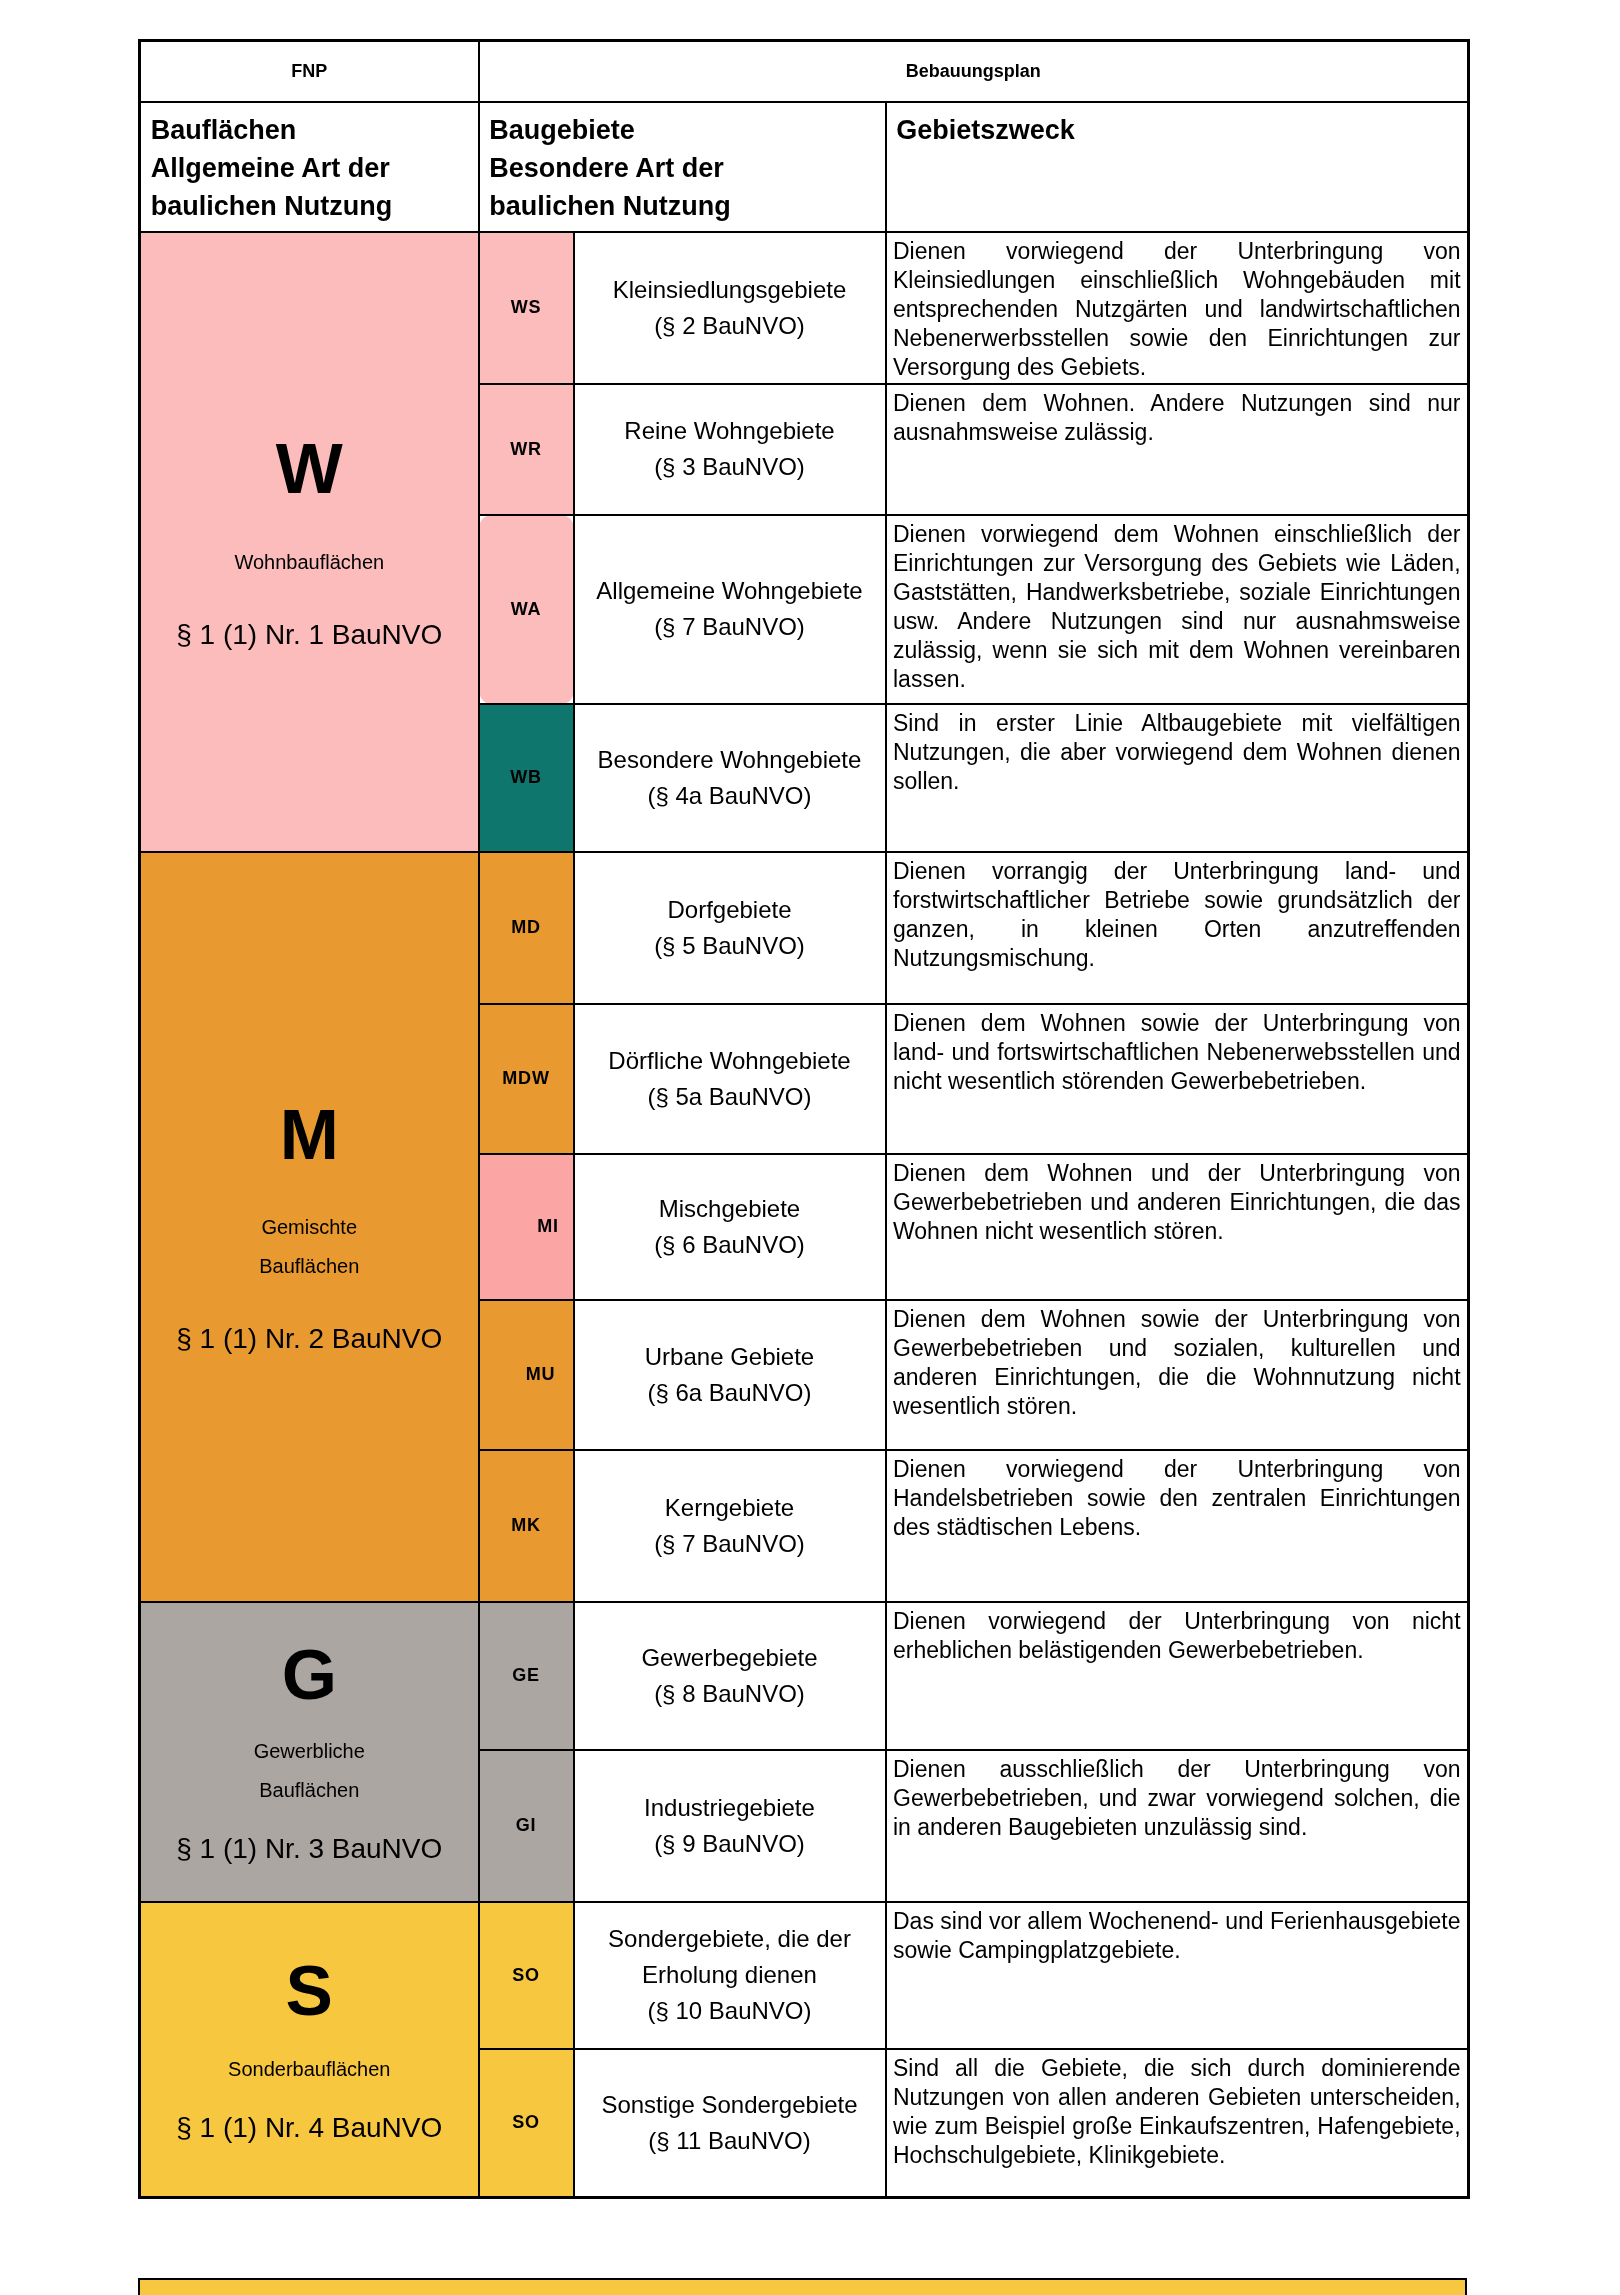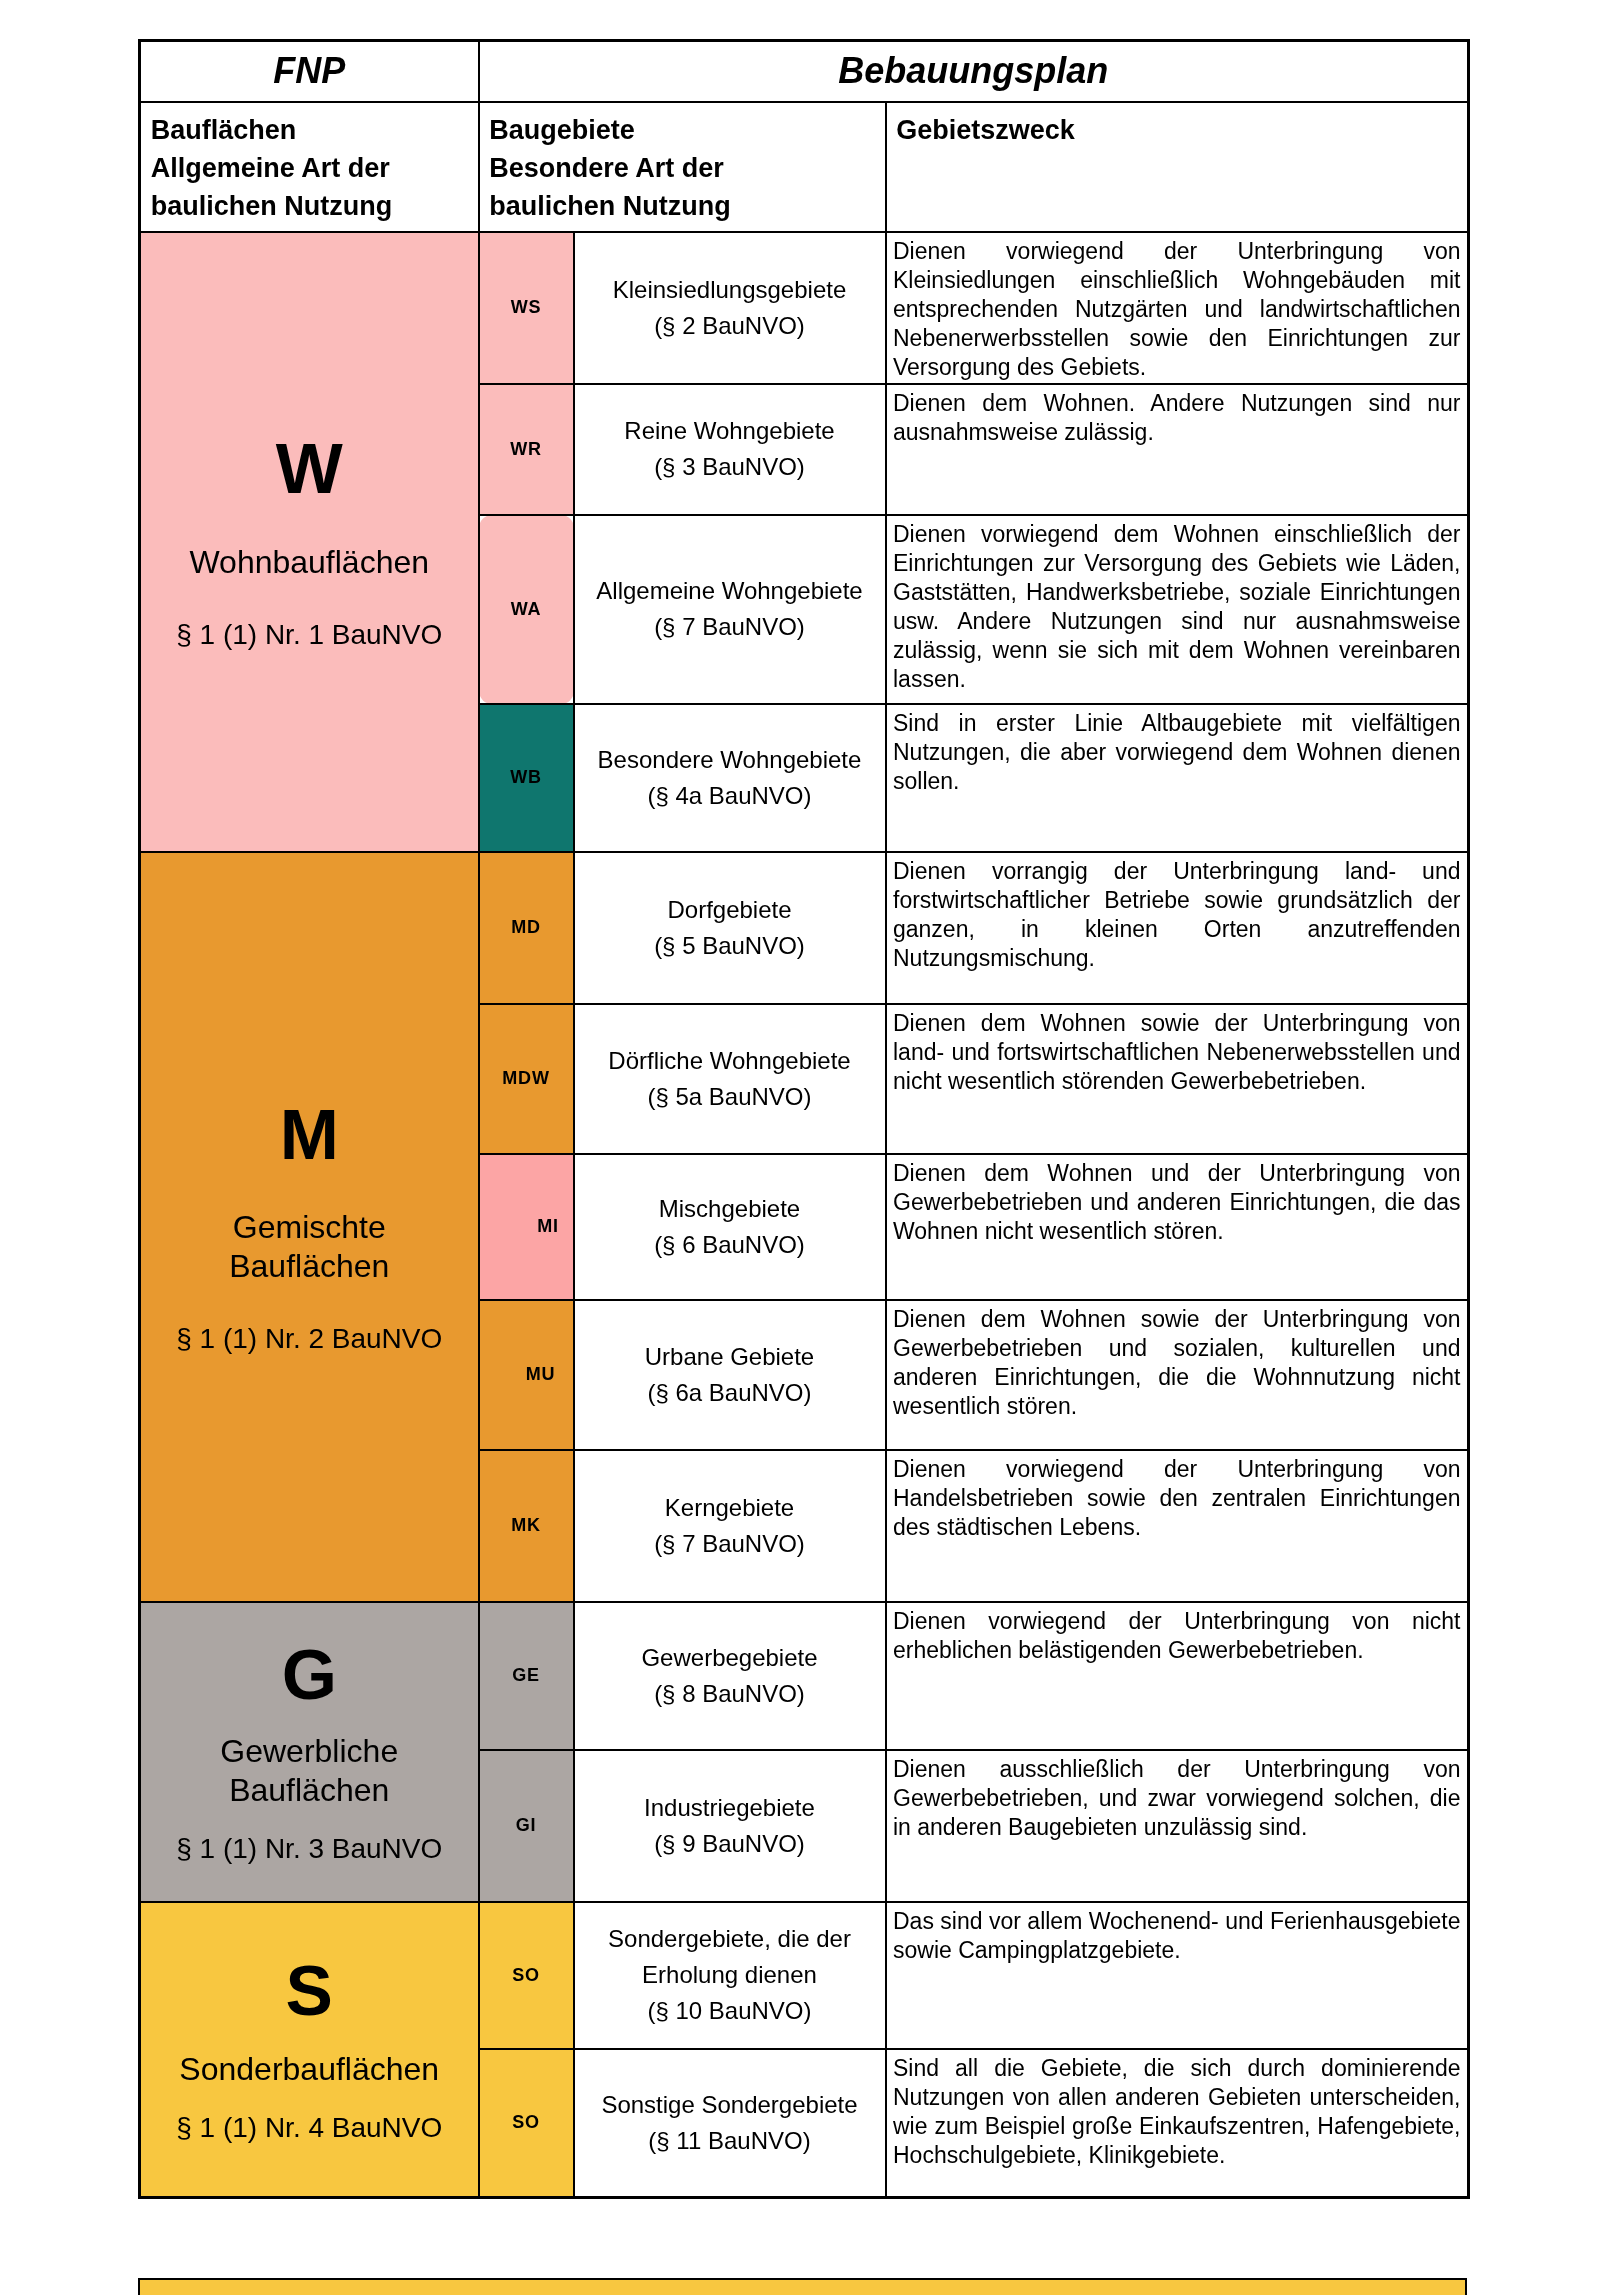--- a/index.html
+++ b/index.html
@@ -9,29 +9,29 @@
     font-family:"Liberation Sans", sans-serif;
     overflow:hidden;
   }
   table.bnvo {
     position:absolute; left:138px; top:39px;
     width:1329px; border-collapse:collapse; table-layout:fixed;
     border:3.2px solid #000;
   }
   td { border:2.4px solid #000; padding:0; overflow:hidden; }
 
-  .h1 { font-size:36px; font-weight:bold; text-align:center; vertical-align:middle;font-style:italic; }
+  .h1 { font-size:18px; font-weight:bold; text-align:center; vertical-align:middle; }
   .h2 {
     font-size:27px; font-weight:bold; text-align:left; vertical-align:top;
     padding:8px 9.7px 0 9.7px; line-height:38px; white-space:pre-line;
   }
   .section-cell { text-align:center; vertical-align:middle; }
   .section-inner { display:flex; flex-direction:column; align-items:center; justify-content:center; }
   .big-letter { font-size:71px; font-weight:bold; line-height:1.05; }
-  .section-name { font-size:32px; line-height:39px; margin-top:36px; white-space:pre-line; }
+  .section-name { font-size:20px; line-height:39px; margin-top:36px; white-space:pre-line; }
   .section-ref  { font-size:28px; margin-top:37px; }
 
   .code-cell { font-size:18px; font-weight:bold; text-align:center; vertical-align:middle; letter-spacing:0.8px; }
   .name-cell { font-size:24px; text-align:center; vertical-align:middle; line-height:36px; padding:0 4.9px; }
   .name-cell .nm { display:block; white-space:pre-line; }
   .name-cell .rf { display:block; }
   .purpose-cell {
     font-size:23px; line-height:29px; text-align:justify; vertical-align:top;
     padding:4px 6.5px 0 6.5px;
   }

